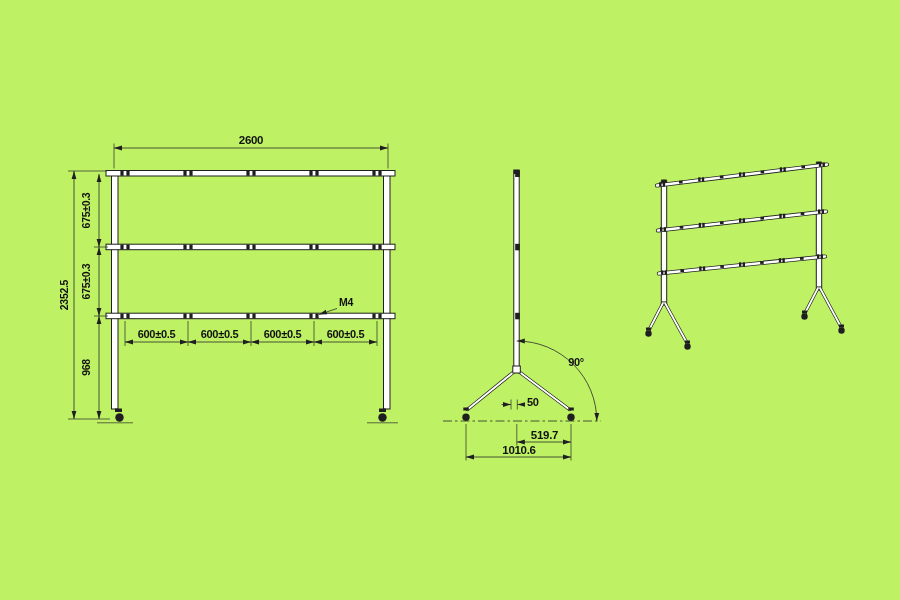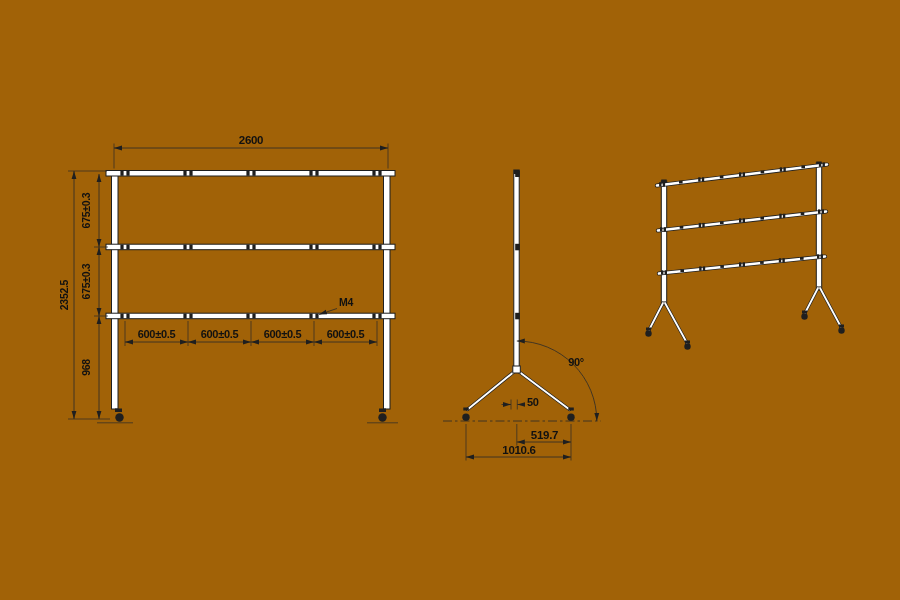--- a/index.html
+++ b/index.html
@@ -7,21 +7,21 @@
     padding: 0;
     width: 900px;
     height: 600px;
     background: #ffffff;
     overflow: hidden;
   }
   .canvas-wrap {
     position: relative;
     width: 900px;
     height: 600px;
-    background: #a16207;
+    background: #bef264;
   }
   svg {
     display: block;
   }
   svg text {
     font-family: "Liberation Sans", "DejaVu Sans", sans-serif;
     font-weight: bold;
     fill: #111111;
     letter-spacing: -0.3px;
   }

